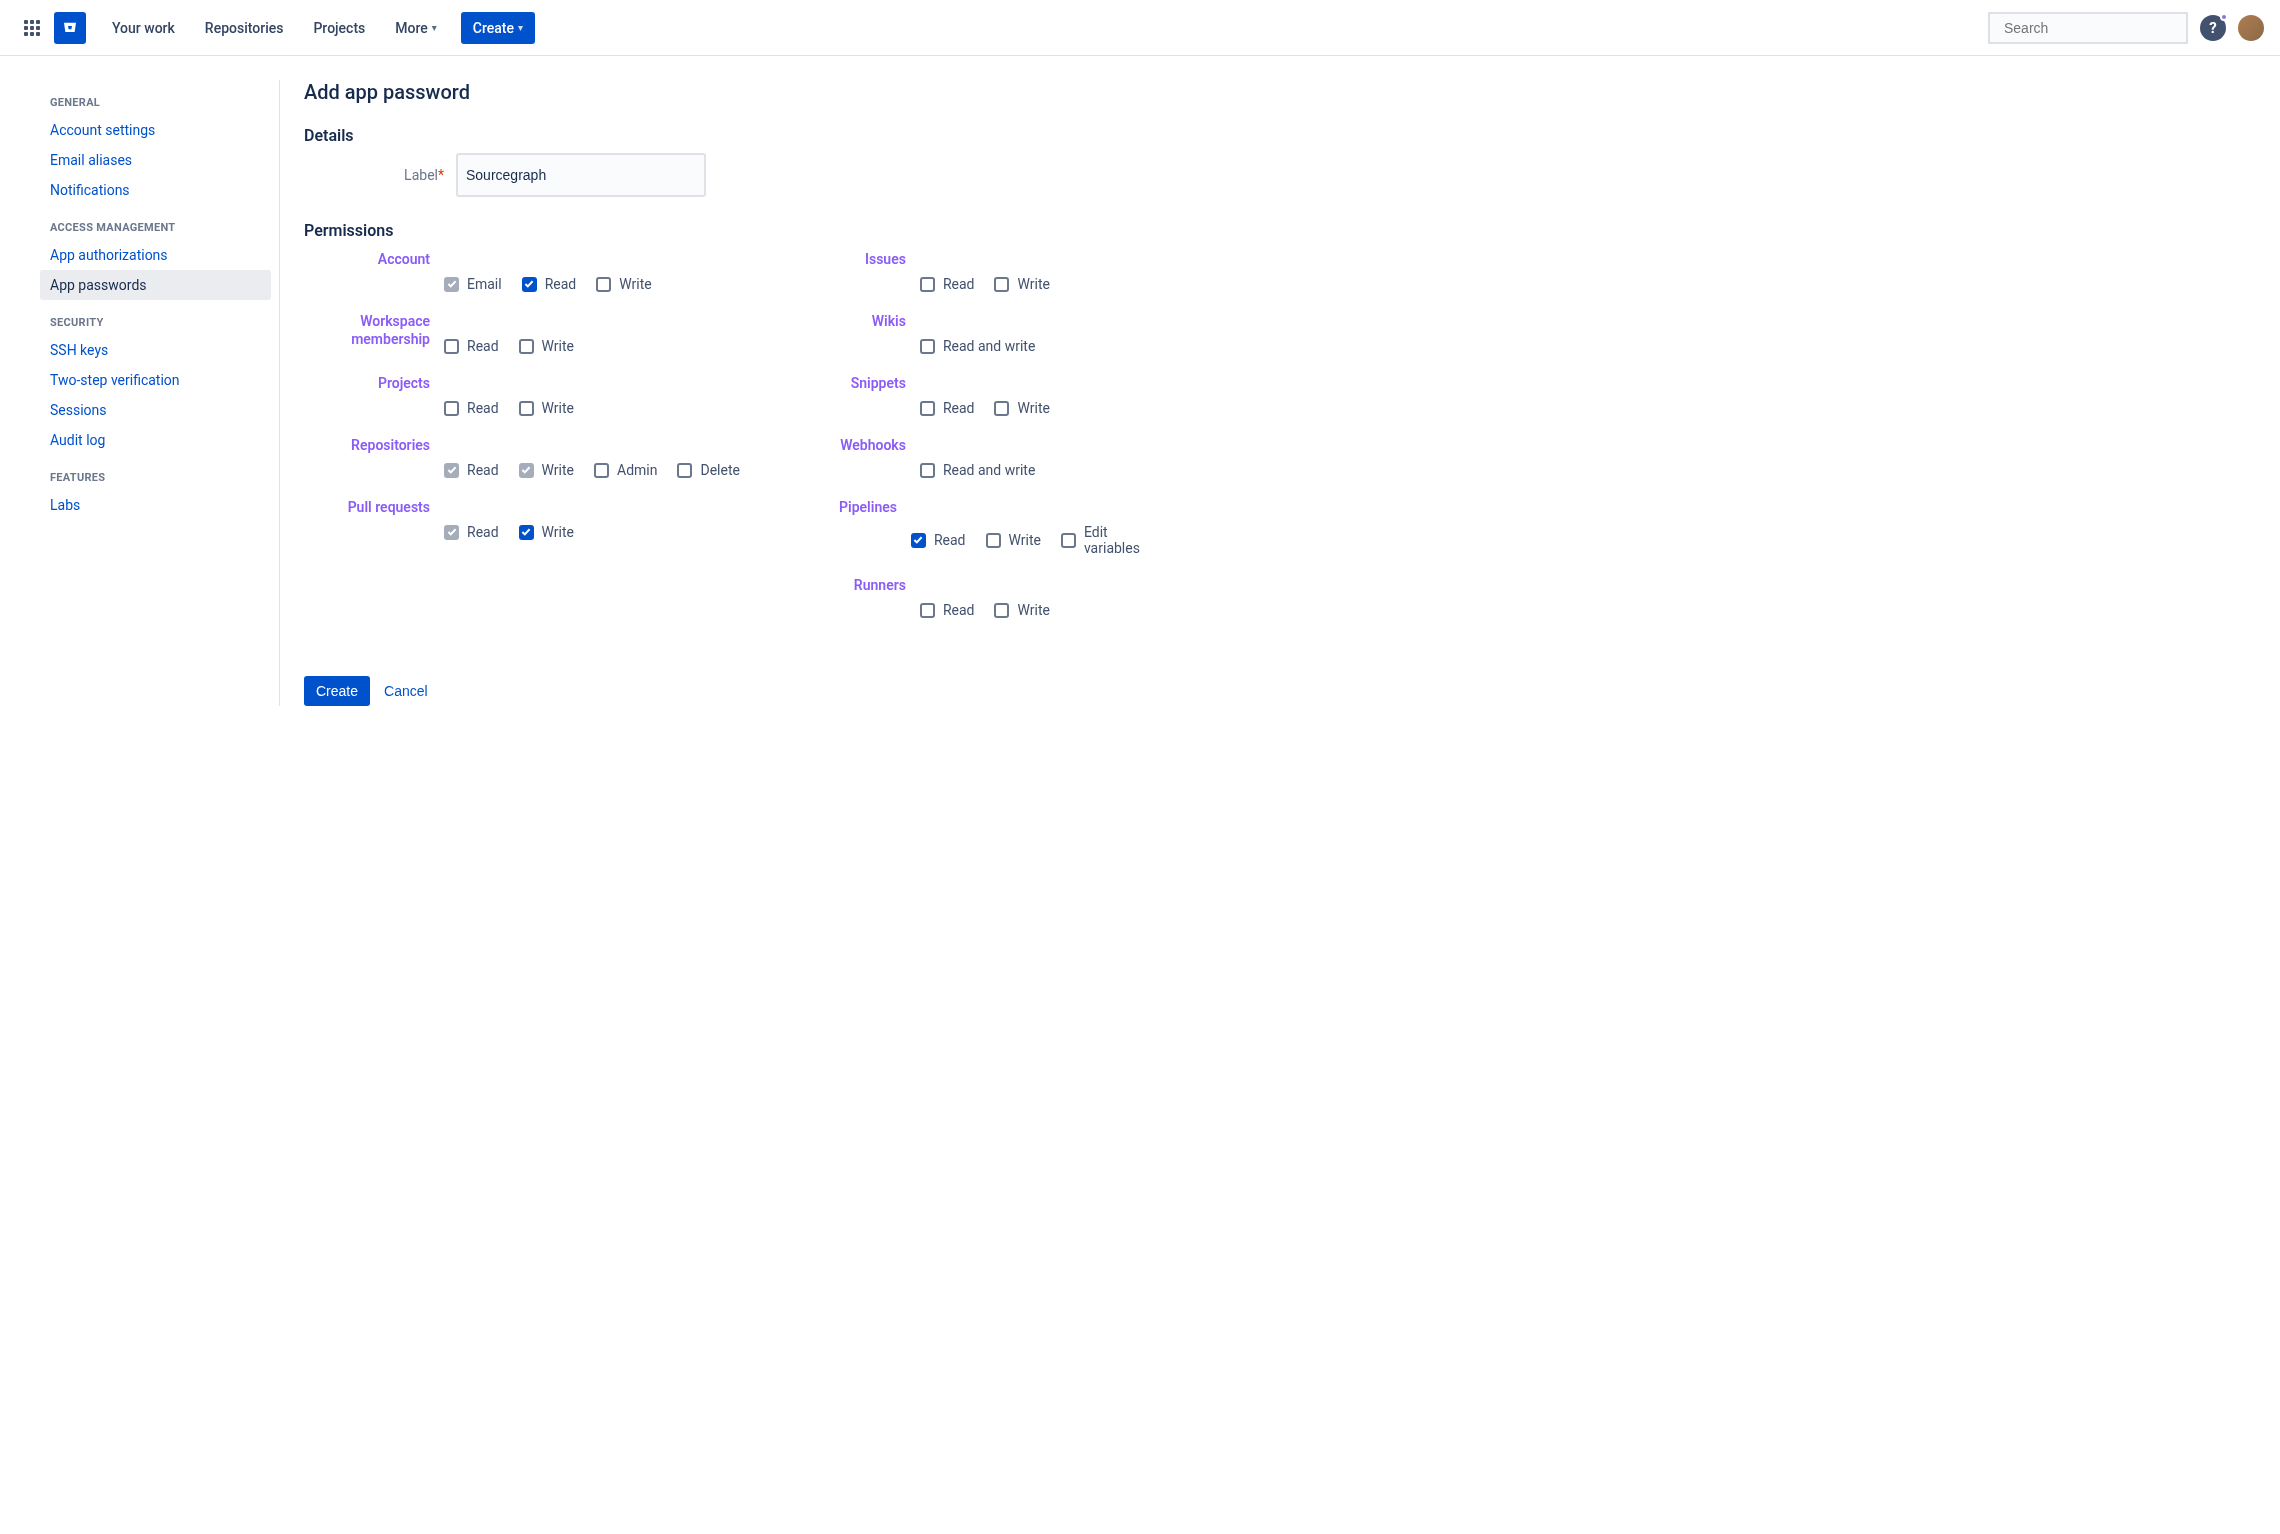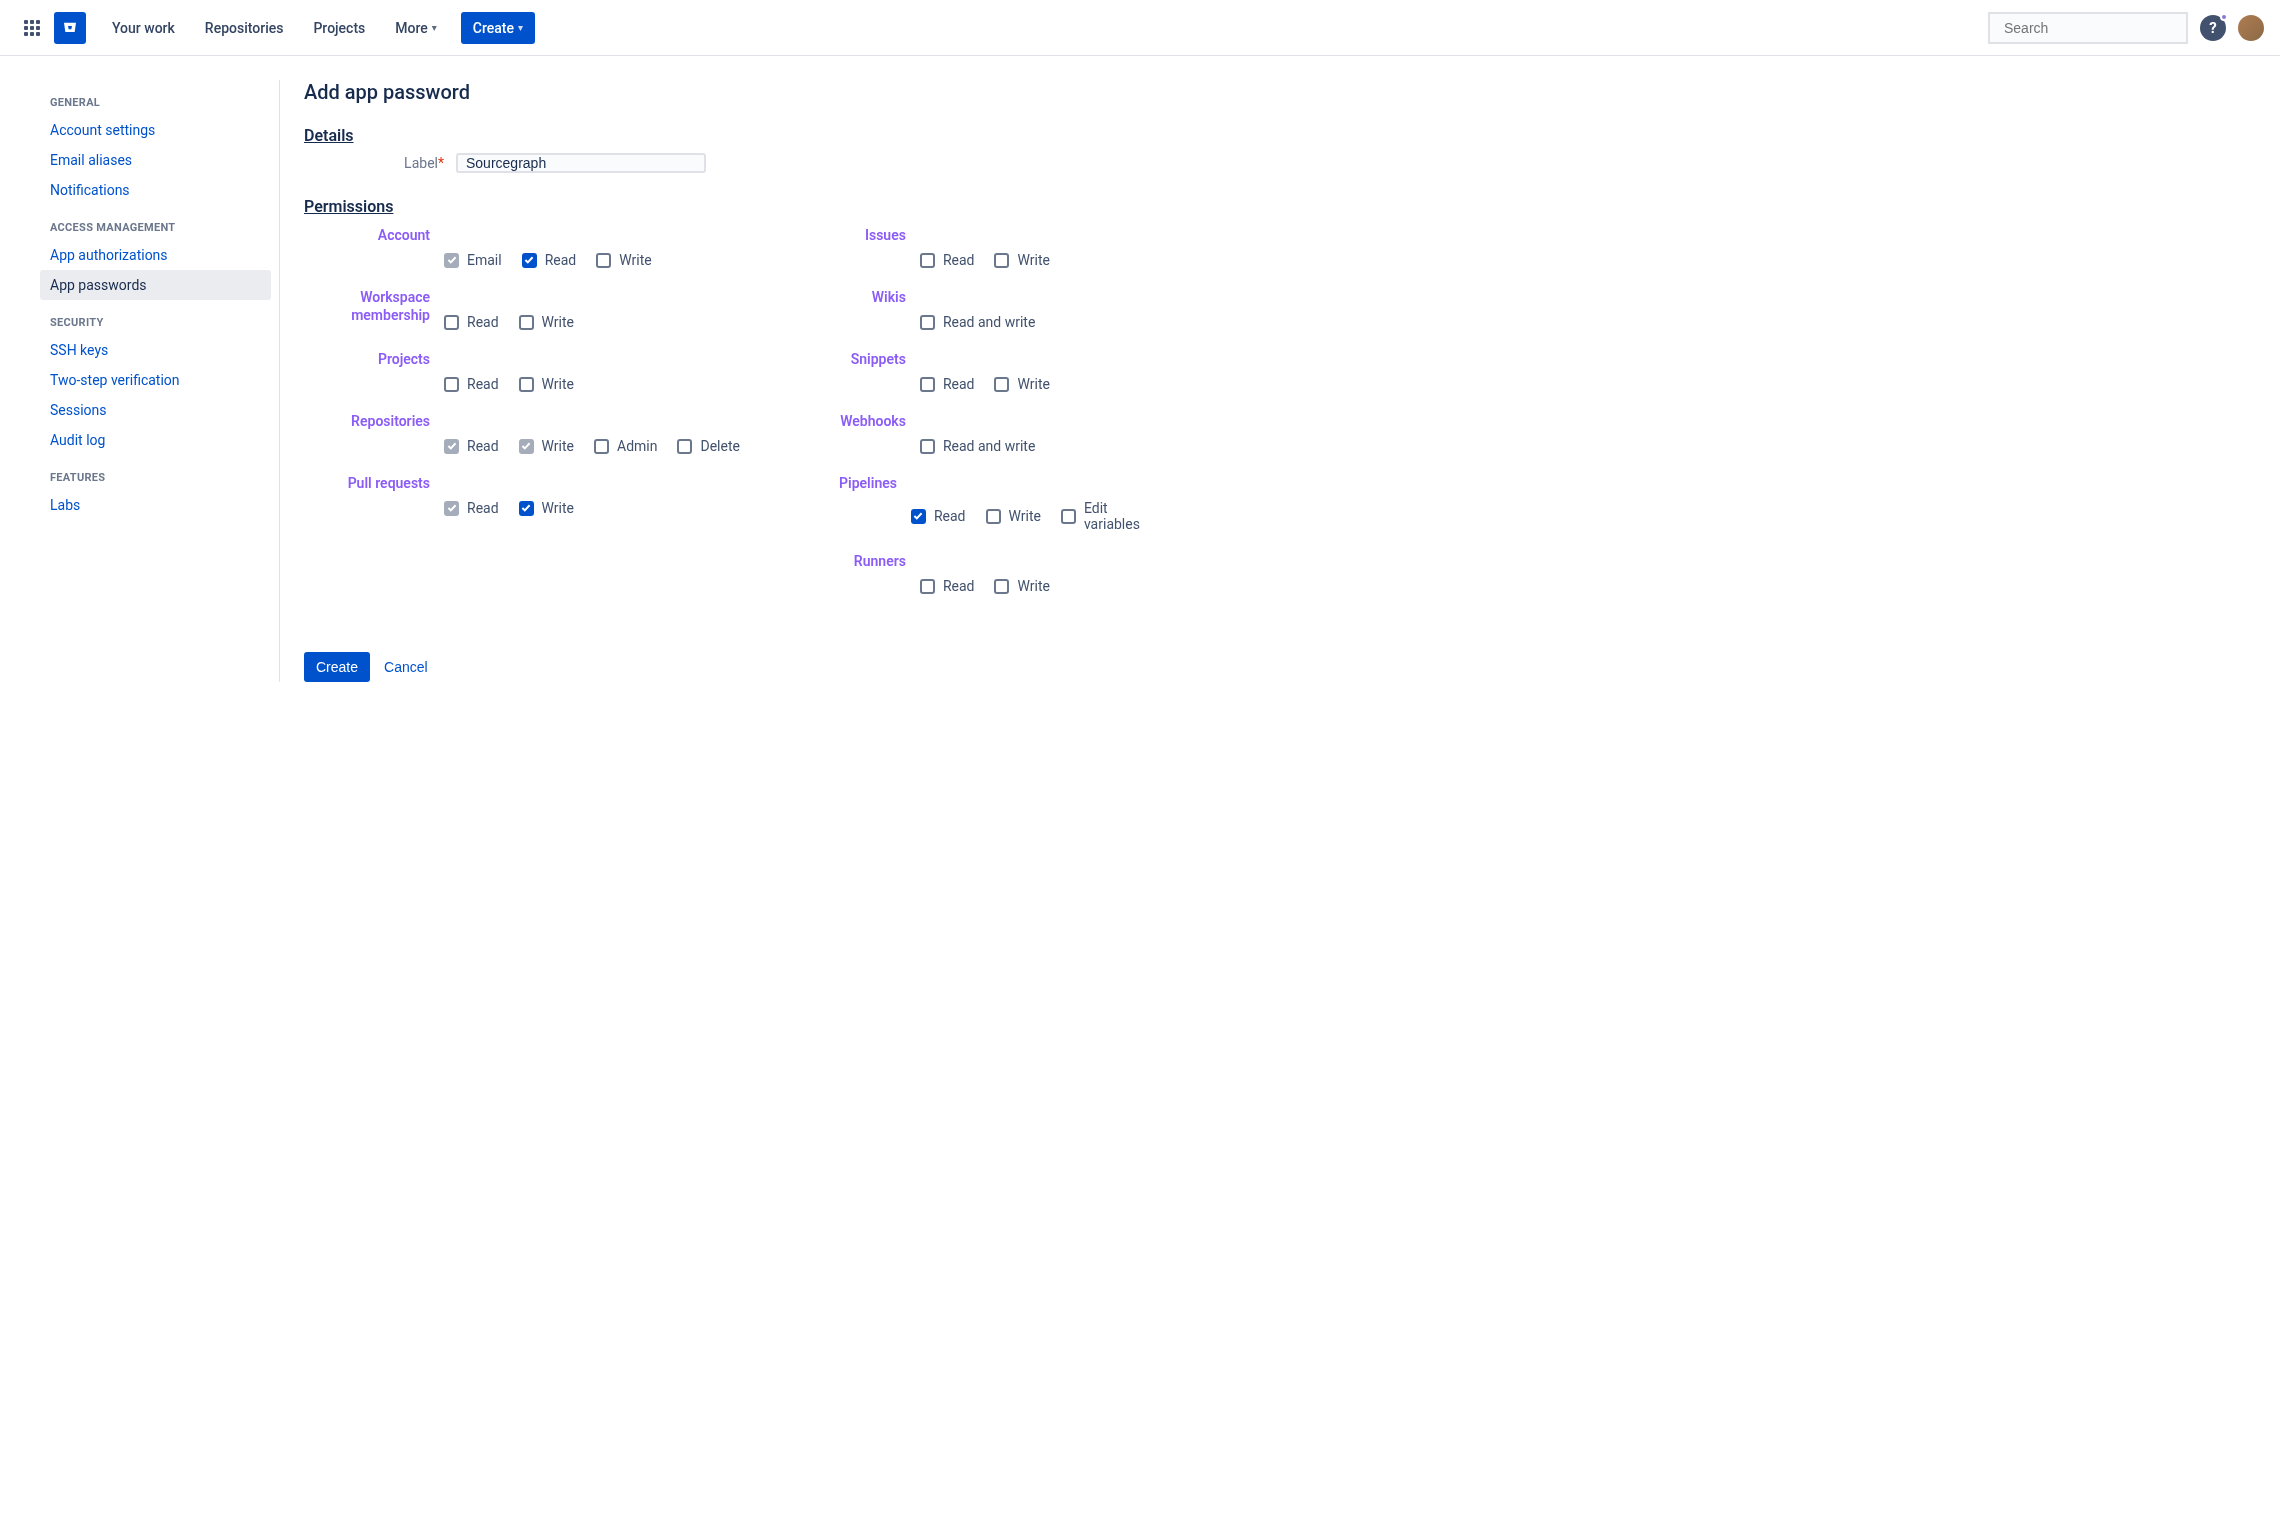--- a/index.html
+++ b/index.html
@@ -30,25 +30,25 @@
 
   
   .sidebar{ width:240px;flex:none;padding-right:8px;border-right:1px solid #dfe1e6;}
   .side-section-label{ font-size:11px;font-weight:700;color:#6B778C;letter-spacing:.3px;padding:16px 10px 6px;}
   .side-link{ display:block;padding:7px 10px;border-radius:3px;color:#0052CC;font-size:14px;cursor:pointer;}
   .side-link.active{ background:#ebecf0;color:#172B4D;font-weight:400;}
 
   
   .main{ flex:1;padding-left:24px;max-width:760px;}
   .main h2{ font-size:20px;font-weight:500;margin-bottom:22px;}
-  .section-head{ font-size:16px;font-weight:600;margin:6px 0 8px;text-decoration:underline;}
+  .section-head{ font-size:16px;font-weight:600;margin:6px 0 8px;}
   .form-row{ display:flex;align-items:center;gap:12px;margin-bottom:24px;}
   .form-row .lbl{ width:140px;text-align:right;color:#6B778C;font-size:14px;}
   .form-row .req{color:#DE350B;}
-  .text-input{ width:250px;height:20px;border:2px solid #dfe1e6;border-radius:3px;background:#fafbfc;padding:0 8px;font-size:14px;color:#172B4D;}
+  .text-input{ width:250px;height:44px;border:2px solid #dfe1e6;border-radius:3px;background:#fafbfc;padding:0 8px;font-size:14px;color:#172B4D;}
 
   .perms{ display:flex; gap:40px; }
   .perm-col{ flex:1; }
   .perm-group{ display:flex; margin-bottom:18px; }
   .perm-label{ width:140px;text-align:right;font-weight:600;font-size:14px;color:#8b5cf6;padding-right:14px;padding-top:2px;line-height:1.3;}
   .perm-opts{ display:flex;flex-direction:row;gap:20px;margin-top:28px;}
   .chk-row{ display:flex;align-items:center;gap:8px;cursor:pointer;}
   .chk{ width:15px;height:15px;border:2px solid #6B778C;border-radius:3px;flex:none;display:flex;align-items:center;justify-content:center;}
   .chk.checked{ background:#0052CC;border-color:#0052CC;}
   .chk.disabled{ background:#A5ADBA;border-color:#A5ADBA;cursor:default;}

